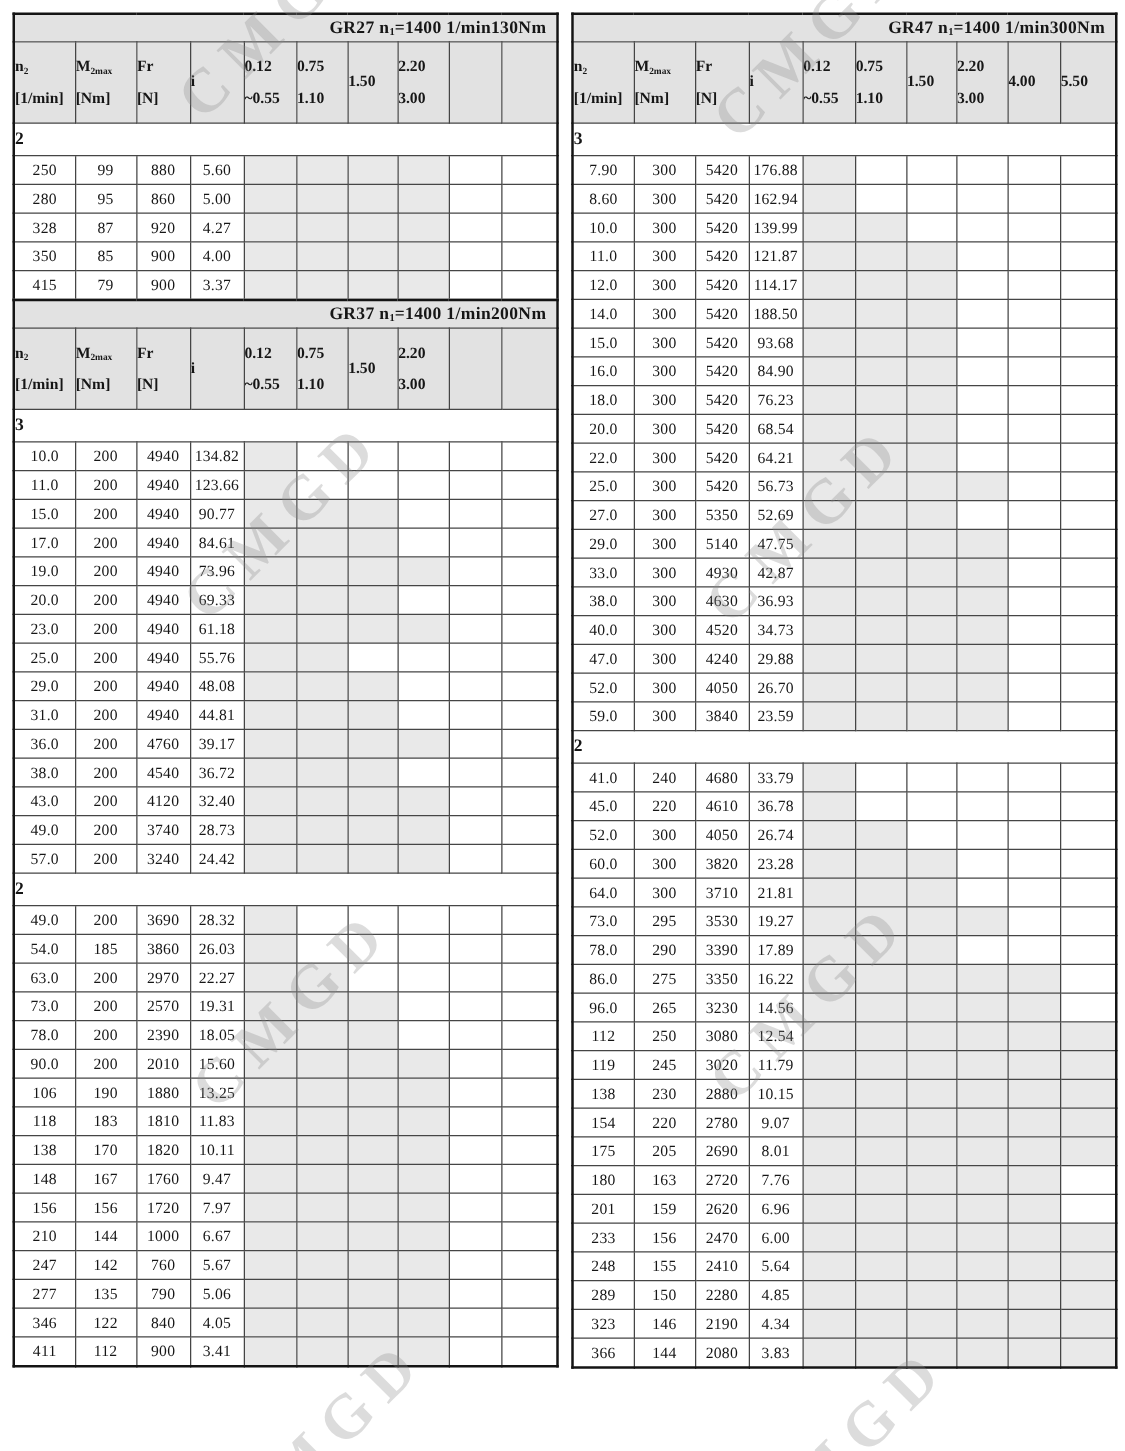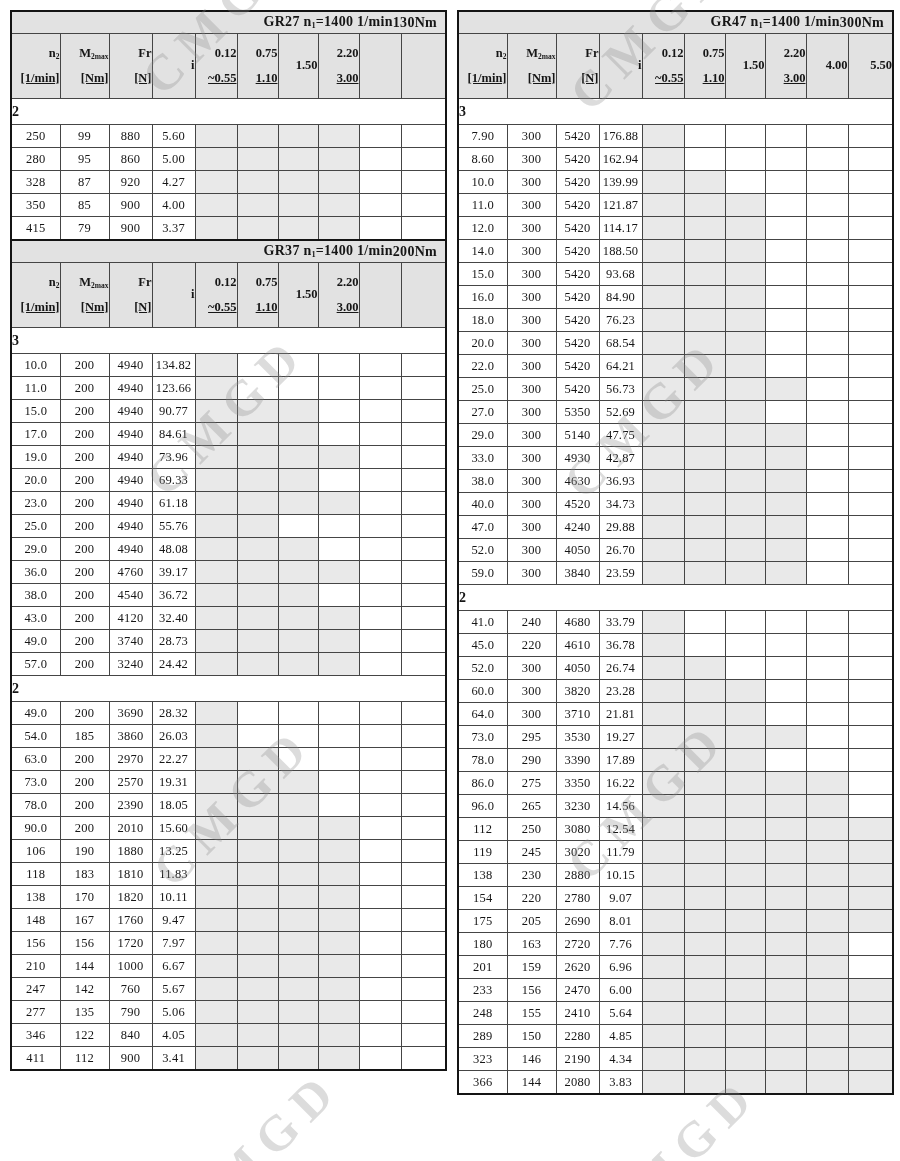--- a/index.html
+++ b/index.html
@@ -22,24 +22,24 @@
     border:1px solid var(--inner-border,#454545);
     padding:0; overflow:hidden;
   }
   .title-row th { background:var(--head-bg,#e2e2e2); height:21px; }
   .title-inner {
     display:flex; justify-content:flex-end; align-items:center;
     padding:0 8px 0 9px; font-weight:bold; font-size:14px; letter-spacing:0.3px;
   }
   .head-row th {
     background:var(--head-bg,#e2e2e2); height:64px;
-    font-size:12.5px; font-weight:bold; text-align:right; vertical-align:middle;
+    font-size:12.5px; font-weight:bold; text-align:left; vertical-align:middle;
   }
   .head-row th .hline { line-height:1.55; }
-  .head-row th .hline + .hline { margin-top:5px;text-decoration:underline; }
+  .head-row th .hline + .hline { margin-top:5px; }
   sub.sb { font-size:0.6em; vertical-align:-0.25em; letter-spacing:0; }
   .group-row td {
     height:25px; font-weight:bold; font-size:14px;
     text-align:left; padding-left:18px; background:#ffffff;
   }
   .data-row td {
     height:22px; text-align:center; font-size:12.5px; background:#ffffff;
     letter-spacing:0.2px;
   }
   .data-row td.shaded { background:var(--shade-bg,#e9e9e9); }
@@ -354,20 +354,32 @@
               <td>4940</td>
               <td>48.08</td>
               <td class="shaded"></td>
               <td class="shaded"></td>
               <td class="shaded"></td>
               <td></td>
               <td></td>
               <td></td>
             </tr>
             <tr class="data-row">
+              <td>31.0</td>
+              <td>200</td>
+              <td>4940</td>
+              <td>44.81</td>
+              <td class="shaded"></td>
+              <td class="shaded"></td>
+              <td class="shaded"></td>
+              <td></td>
+              <td></td>
+              <td></td>
+            </tr>
+            <tr class="data-row">
               <td>36.0</td>
               <td>200</td>
               <td>4760</td>
               <td>39.17</td>
               <td class="shaded"></td>
               <td class="shaded"></td>
               <td class="shaded"></td>
               <td class="shaded"></td>
               <td></td>
               <td></td>

